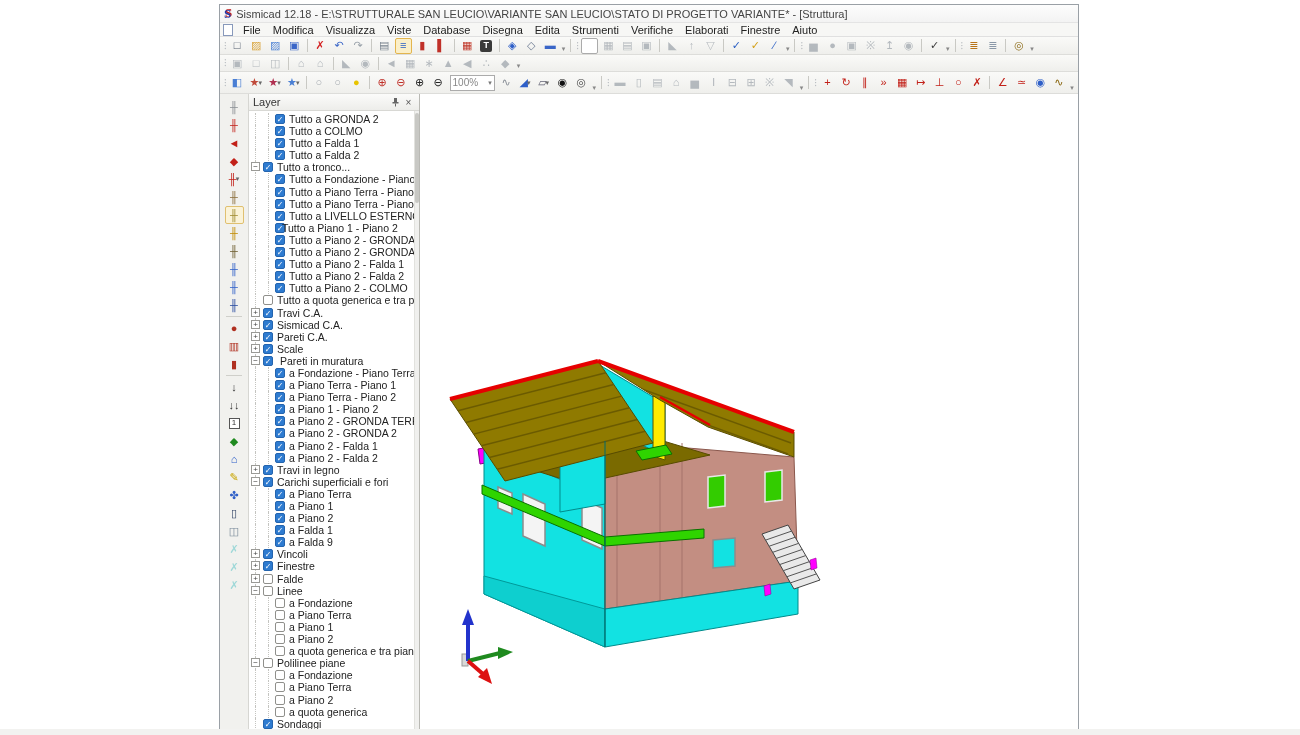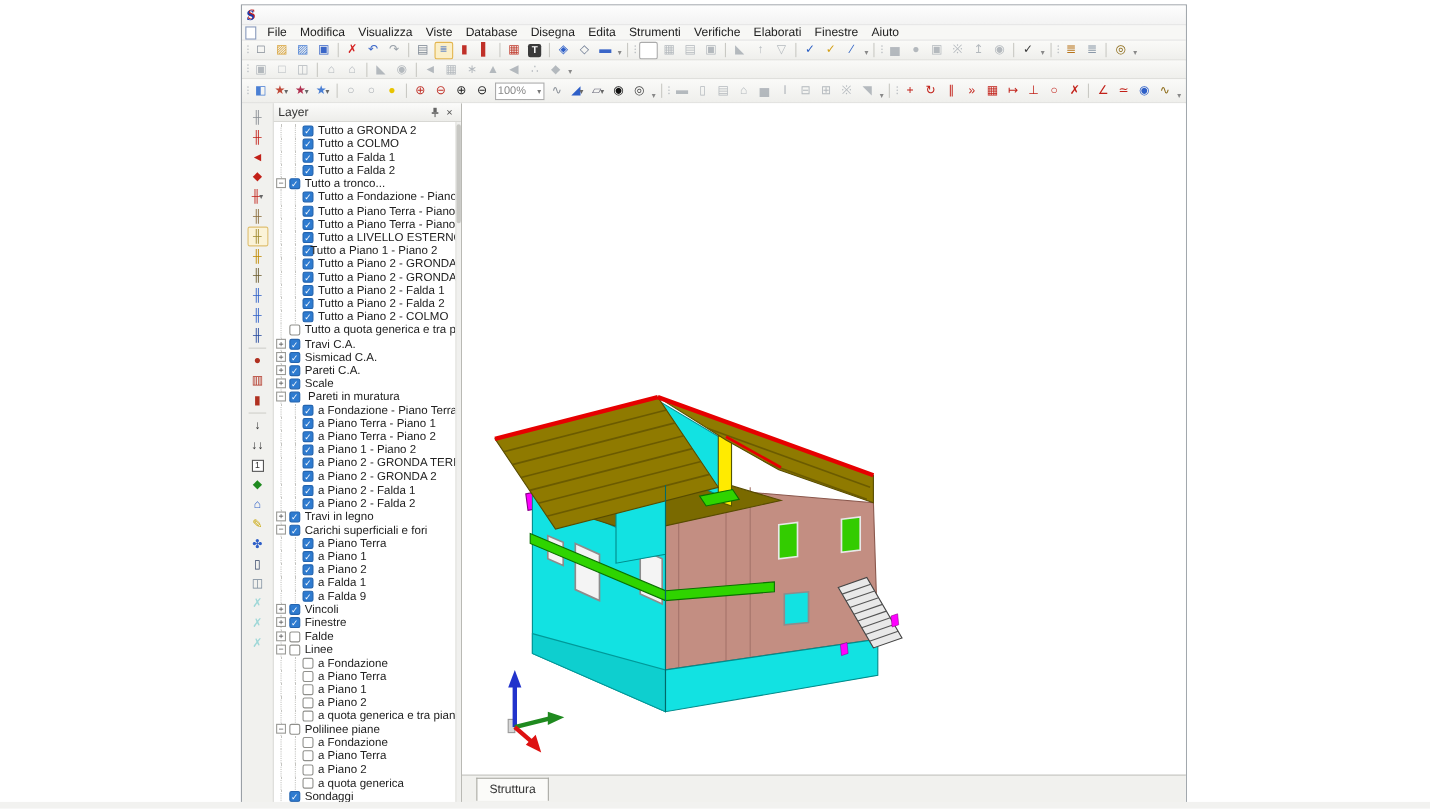--- a/index.html
+++ b/index.html
@@ -78,20 +78,21 @@
     border:1px solid #A8A8A2;border-bottom:none;display:flex;align-items:center;justify-content:center;
     font-size:11px;color:#333;}
   #bottomstrip{position:absolute;left:0;top:729px;width:1300px;height:6px;background:#F2F2F0;}
 </style>
 </head>
 <body>
 
 <div id="app">
   <div id="titlebar">
     <span class="logo">S</span>
+    <span id="titletext">Sismicad 12.18 - E:\STRUTTURALE SAN LEUCIO\VARIANTE SAN LEUCIO\STATO DI PROGETTO VARIANTE* - [Struttura]</span>
   </div>
   <div id="menubar">
     <span class="mdiicon"></span>
     <span id="menuitems"><span class="menuitem">File</span><span class="menuitem">Modifica</span><span class="menuitem">Visualizza</span><span class="menuitem">Viste</span><span class="menuitem">Database</span><span class="menuitem">Disegna</span><span class="menuitem">Edita</span><span class="menuitem">Strumenti</span><span class="menuitem">Verifiche</span><span class="menuitem">Elaborati</span><span class="menuitem">Finestre</span><span class="menuitem">Aiuto</span></span>
   </div>
   <div id="tb1" class="toolbar">
       <span class="tbhandle">⁝</span>
       <span class="tb">
         <span class="g" style="color: rgb(85, 96, 112);">□</span>
       </span>
@@ -927,19 +928,16 @@
             <rect x="42" y="560" width="6" height="12" fill="#D8D8D8" stroke="#999"></rect>
             <line x1="48" y1="567" x2="48" y2="530" stroke="#2233CC" stroke-width="4"></line>
             <polygon points="42,531 54,531 48,515" fill="#2233CC"></polygon>
             <line x1="48" y1="567" x2="80" y2="559" stroke="#1F8A1F" stroke-width="4"></line>
             <polygon points="78,565 78,553 93,558" fill="#1F8A1F"></polygon>
             <line x1="48" y1="567" x2="63" y2="580" stroke="#DD1111" stroke-width="4"></line>
             <polygon points="58,583 67,574 72,590" fill="#DD1111"></polygon>
           </g>
         </svg>
       </div>
-      <div id="tabbar">
-        <div id="strutturatab">Struttura</div>
-      </div>
     </div>
   </div>
 </div>
 <div id="bottomstrip"></div>
 
 </body></html>

